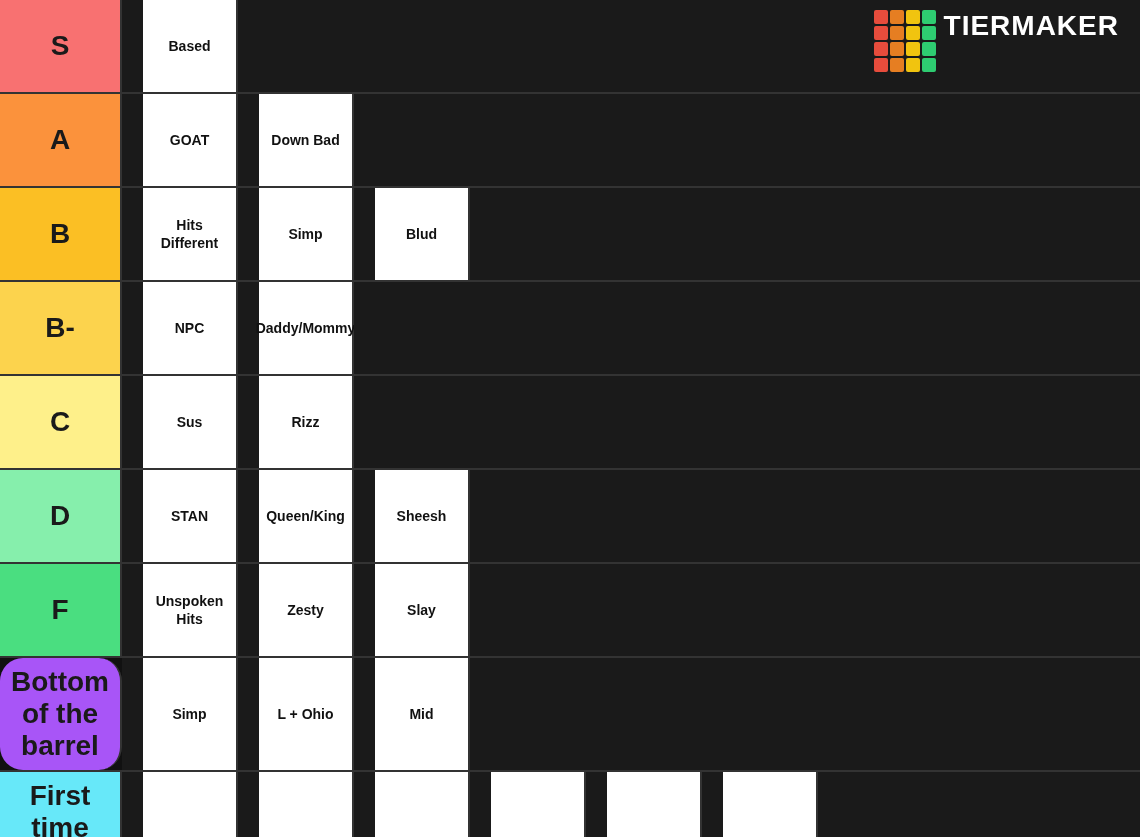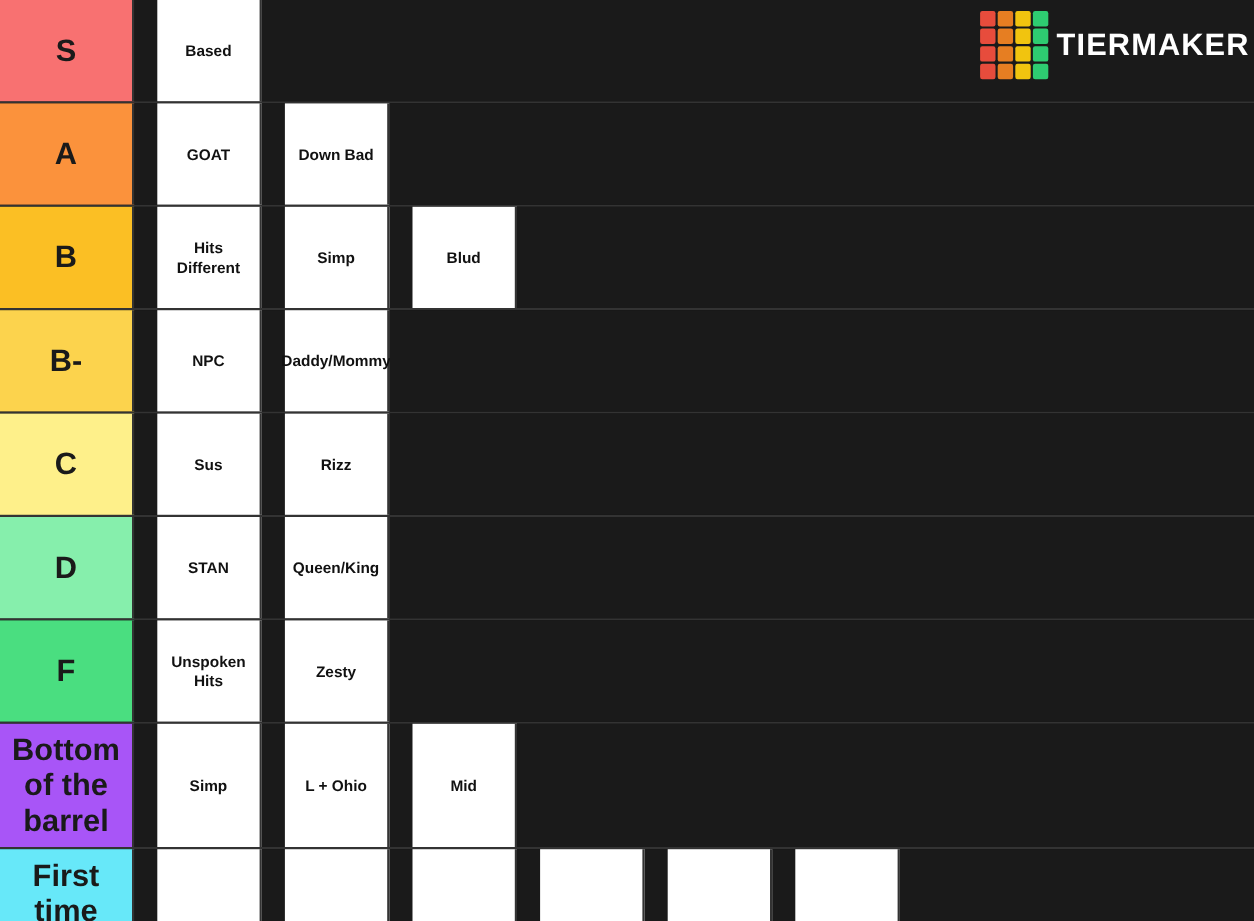--- a/index.html
+++ b/index.html
@@ -57,28 +57,27 @@
       background: #1a1a1a;
     }
     
     .tier-s { background-color: #f87171; }
     .tier-a { background-color: #fb923c; }
     .tier-b { background-color: #fbbf24; }
     .tier-b-minus { background-color: #fcd34d; }
     .tier-c { background-color: #fef08a; }
     .tier-d { background-color: #86efac; }
     .tier-f { background-color: #4ade80; }
-    .tier-bottom { background-color: #a855f7; }
+    .tier-bottom { background-color: #a855f7; border-radius: 23px; }
     .tier-first { background-color: #67e8f9; }
     .tiermaker-logo {
       position: absolute;
       top: 10px;
-      right: 4px;
-      display: flex;
-      align-items: center;
+      right: 21px;
+      display: flex;
       gap: 8px;
       z-index: 10;
     }
     .logo-grid {
       display: grid;
       grid-template-columns: repeat(4, 14px);
       grid-template-rows: repeat(4, 14px);
       gap: 2px;
     }
     .logo-cell {
@@ -159,28 +158,30 @@
         <div class="tier-item">Sus</div>
         <div class="tier-item">Rizz</div>
         <div class="tier-rest"></div>
       </div>
     </div>
     <div class="tier-row">
       <div class="tier-label tier-d">D</div>
       <div class="tier-items">
         <div class="tier-item">STAN</div>
         <div class="tier-item">Queen/King</div>
+        <div class="tier-item">Sheesh</div>
         <div class="tier-rest"></div>
       </div>
     </div>
     <div class="tier-row">
       <div class="tier-label tier-f">F</div>
       <div class="tier-items">
         <div class="tier-item">Unspoken Hits</div>
         <div class="tier-item">Zesty</div>
+        <div class="tier-item">Slay</div>
         <div class="tier-rest"></div>
       </div>
     </div>
     <div class="tier-row">
       <div class="tier-label tier-bottom">Bottom of the barrel</div>
       <div class="tier-items">
         <div class="tier-item">Simp</div>
         <div class="tier-item">L + Ohio</div>
         <div class="tier-item">Mid</div>
         <div class="tier-rest"></div>

